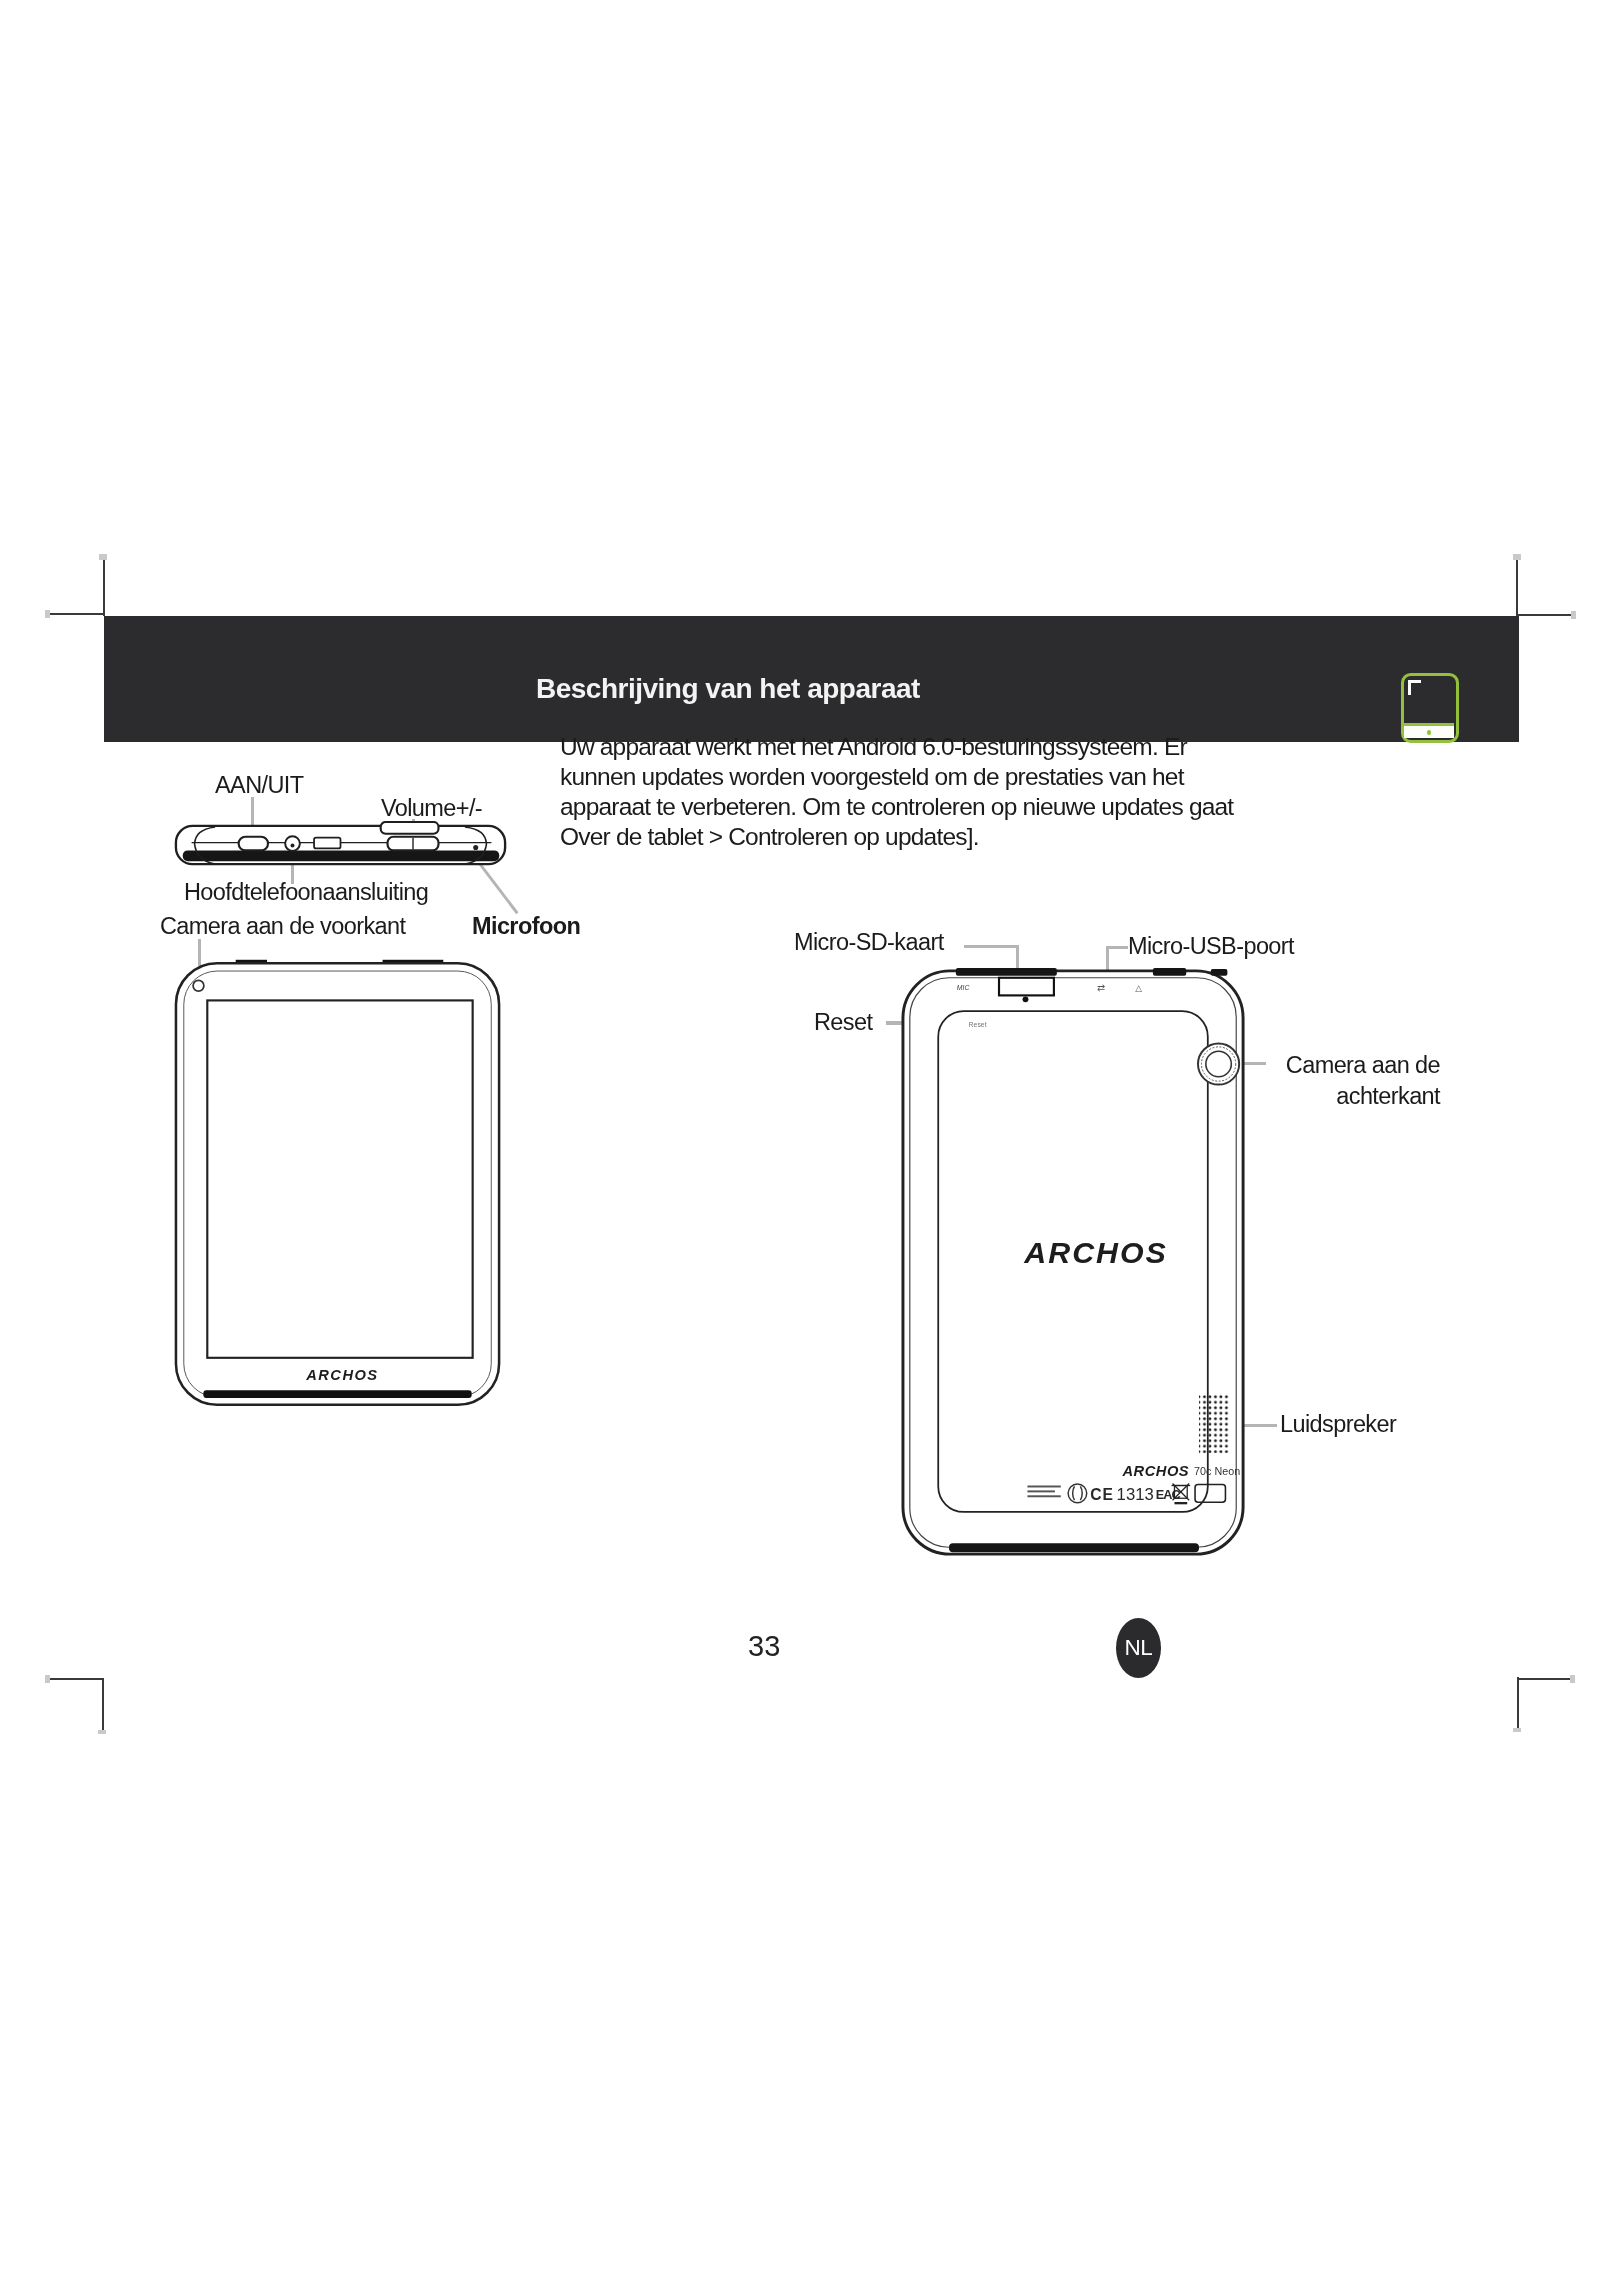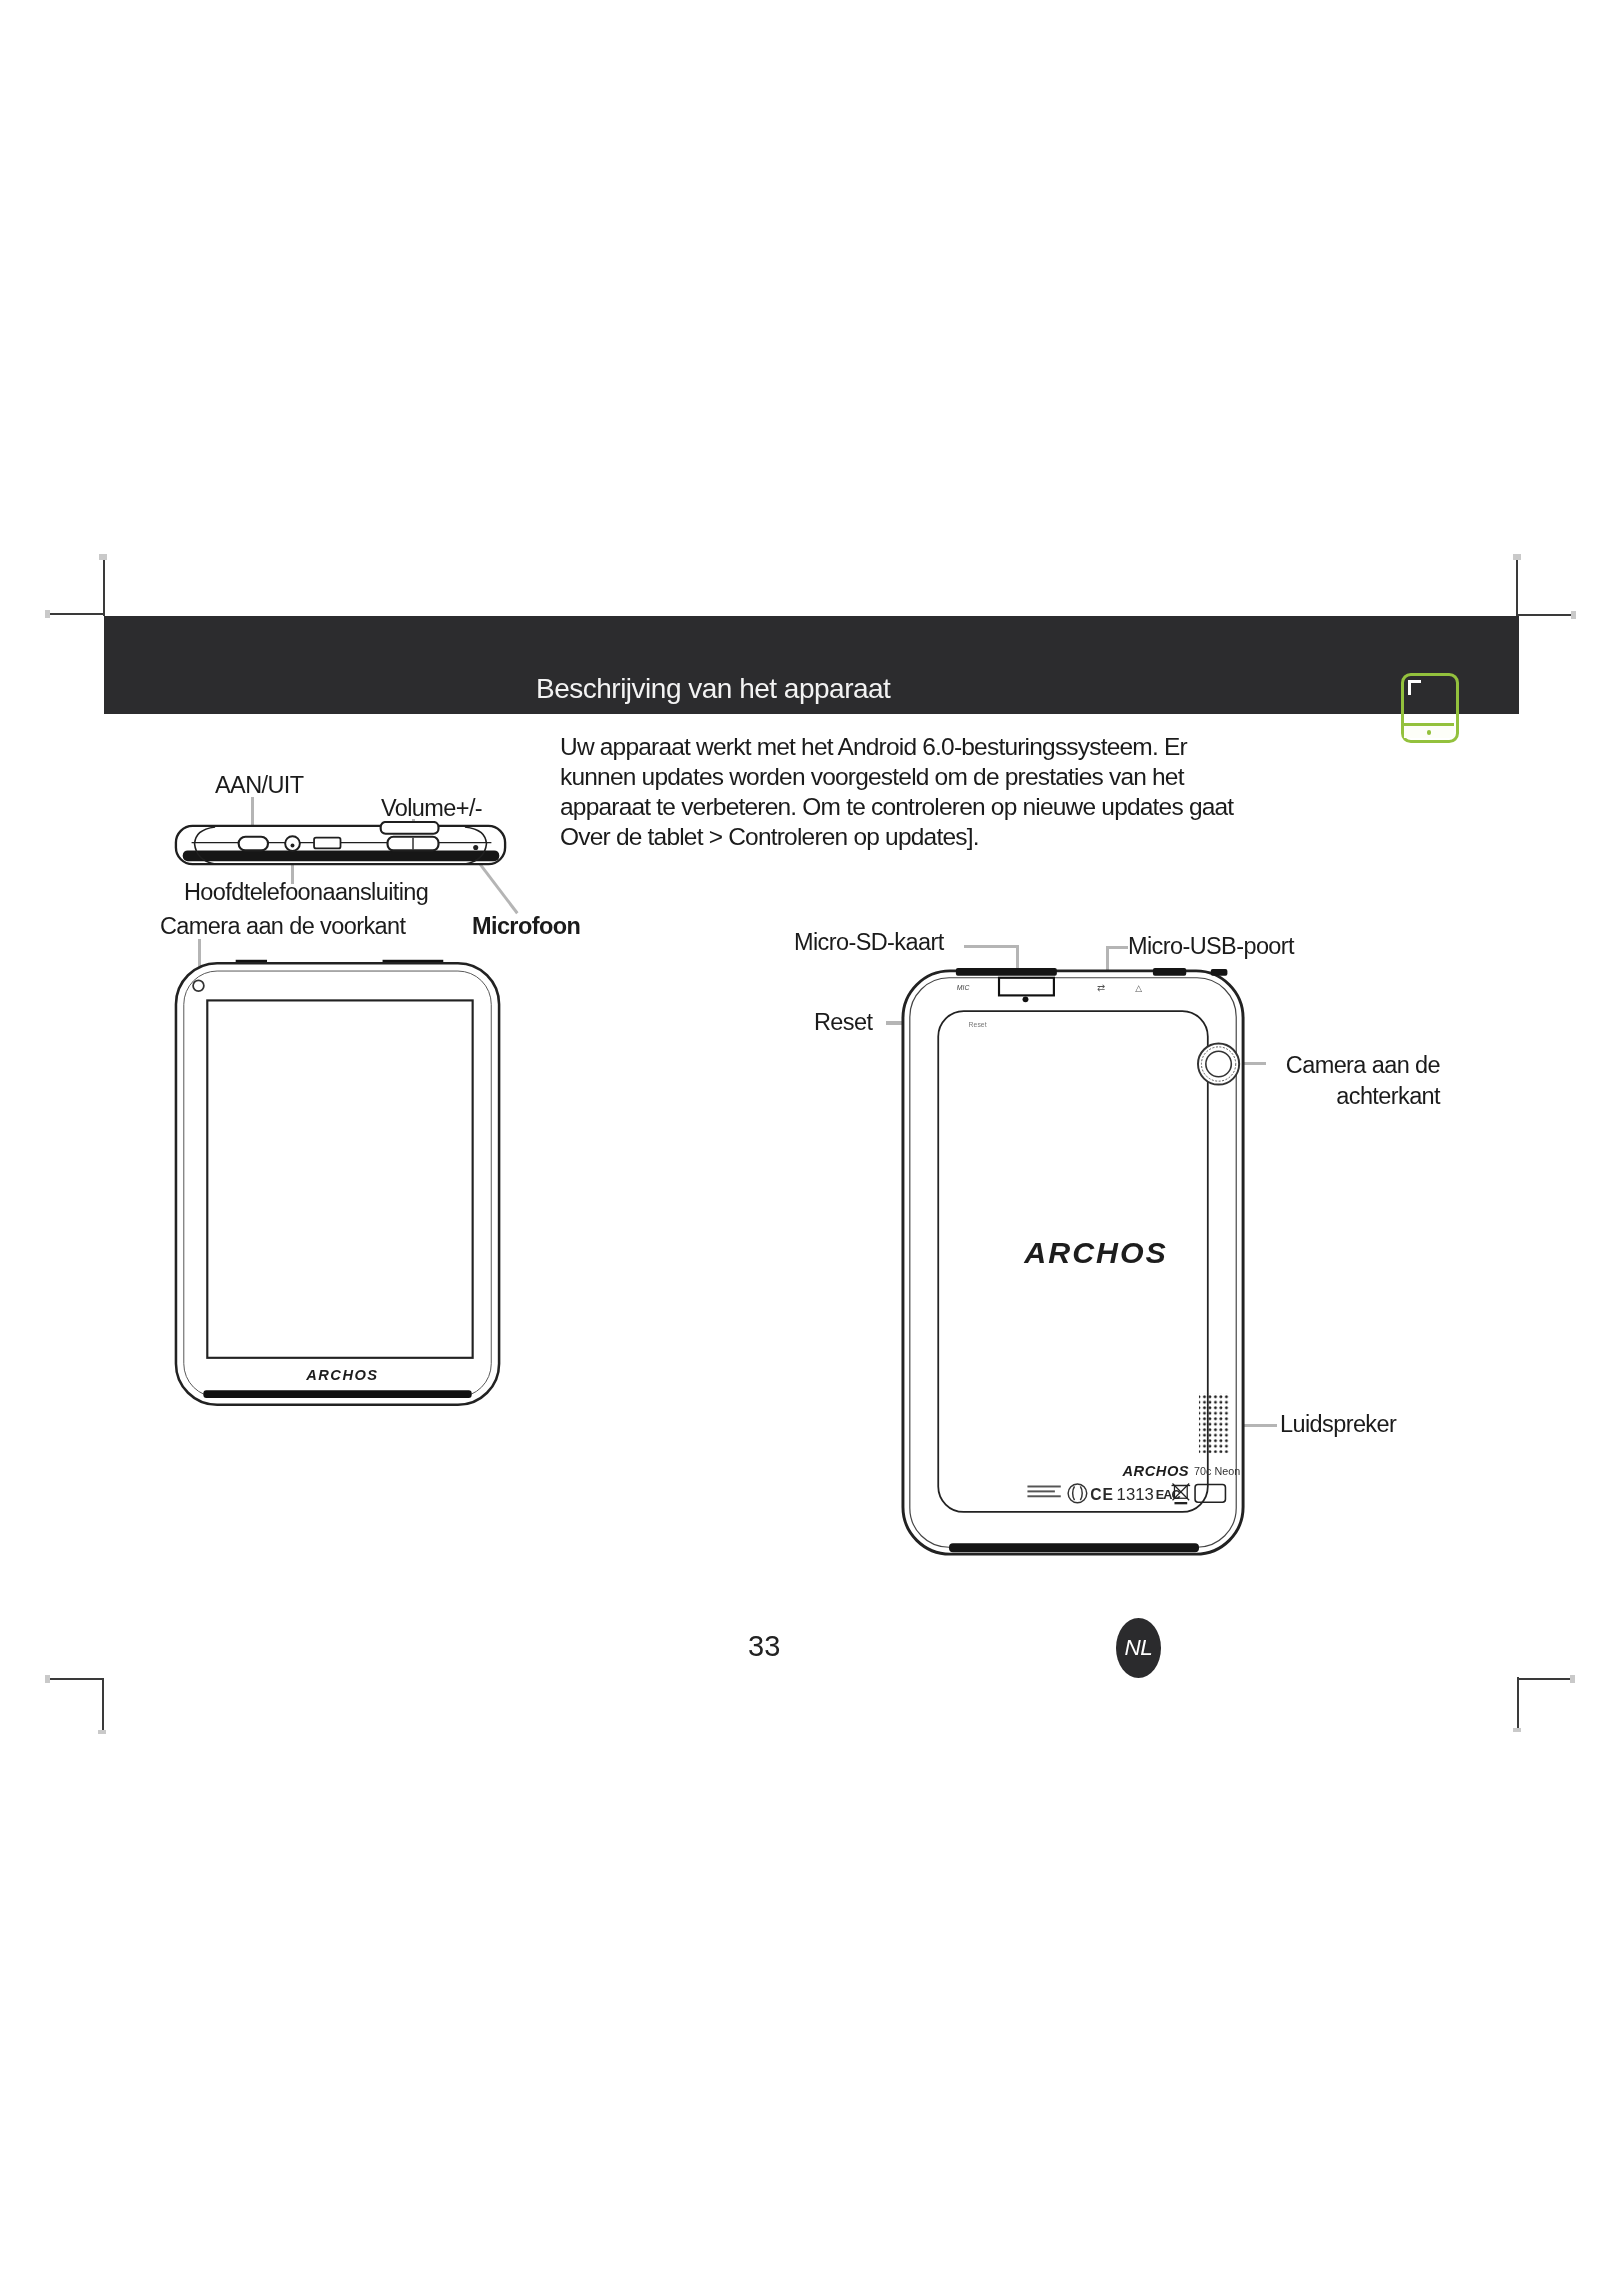--- a/index.html
+++ b/index.html
@@ -3,34 +3,34 @@
 <meta charset="utf-8">
 <style>
   html,body{margin:0;padding:0;background:#ffffff;}
   body{width:1621px;height:2293px;position:relative;overflow:hidden;
        font-family:"Liberation Sans",sans-serif;color:#1c1c1c;}
   .abs{position:absolute;}
   .lbl{position:absolute;font-size:23.5px;letter-spacing:-0.6px;color:#1b1b1b;white-space:nowrap;}
   .leader{position:absolute;background:#b5b5b5;}
   .cropline{position:absolute;background:#3a3a3a;}
   .croptick{position:absolute;background:#c9c9c9;}
-  #header-bar{position:absolute;left:104px;top:616px;width:1415px;height:98px;background:#2c2c2e;}
+  #header-bar{position:absolute;left:104px;top:616px;width:1415px;height:126px;background:#2c2c2e;font-weight:bold;}
   #header-title{position:absolute;left:432px;top:57px;font-size:28px;letter-spacing:-0.5px;color:#f3f3f3;white-space:nowrap;}
   #intro{position:absolute;left:560px;top:732px;font-size:24.5px;line-height:30px;letter-spacing:-0.8px;color:#1b1b1b;}
   #intro div{white-space:nowrap;}
   #tablet-icon{position:absolute;left:1401px;top:673px;width:58px;height:70px;border:3.9px solid #93c13d;border-radius:9.8px;box-sizing:border-box;}
   #tablet-icon .ch{position:absolute;left:3.9px;top:3.9px;width:12.7px;height:2.9px;background:#ffffff;}
   #tablet-icon .cv{position:absolute;left:3.9px;top:3.9px;width:2.9px;height:14.7px;background:#ffffff;}
   #tablet-icon .scrline{position:absolute;left:0;top:47px;width:50px;height:2.9px;background:#93c13d;}
   #tablet-icon .chin{position:absolute;left:0;top:50px;width:50px;height:11.8px;background:#fdfef8;}
   #tablet-icon .dot{position:absolute;left:22.5px;top:3.9px;width:4.9px;height:4.9px;border-radius:50%;background:#93c13d;}
   #page-number{position:absolute;left:748px;top:1630px;font-size:29px;color:#222;}
   #nl-badge{position:absolute;left:1116px;top:1618px;width:45px;height:60px;border-radius:50%;
             background:#2b2b2d;display:flex;align-items:center;justify-content:center;
-            color:#fff;font-size:22.5px;letter-spacing:-0.5px;font-style:italic;}
+            color:#fff;font-size:22.5px;letter-spacing:-0.5px;}
   .camlabel{position:absolute;left:1258px;top:1050px;width:182px;font-size:23.5px;letter-spacing:-0.6px;
             text-align:right;line-height:31px;color:#1b1b1b;}
   svg text{font-family:"Liberation Sans",sans-serif;}
 </style>
 </head>
 <body>
 
 <div class="cropline" style="left:103px;top:557px;width:2px;height:59px;"></div>
 <div class="cropline" style="left:47px;top:613px;width:57px;height:2px;"></div>
 <div class="croptick" style="left:99px;top:554px;width:7.8px;height:5.9px;"></div>

